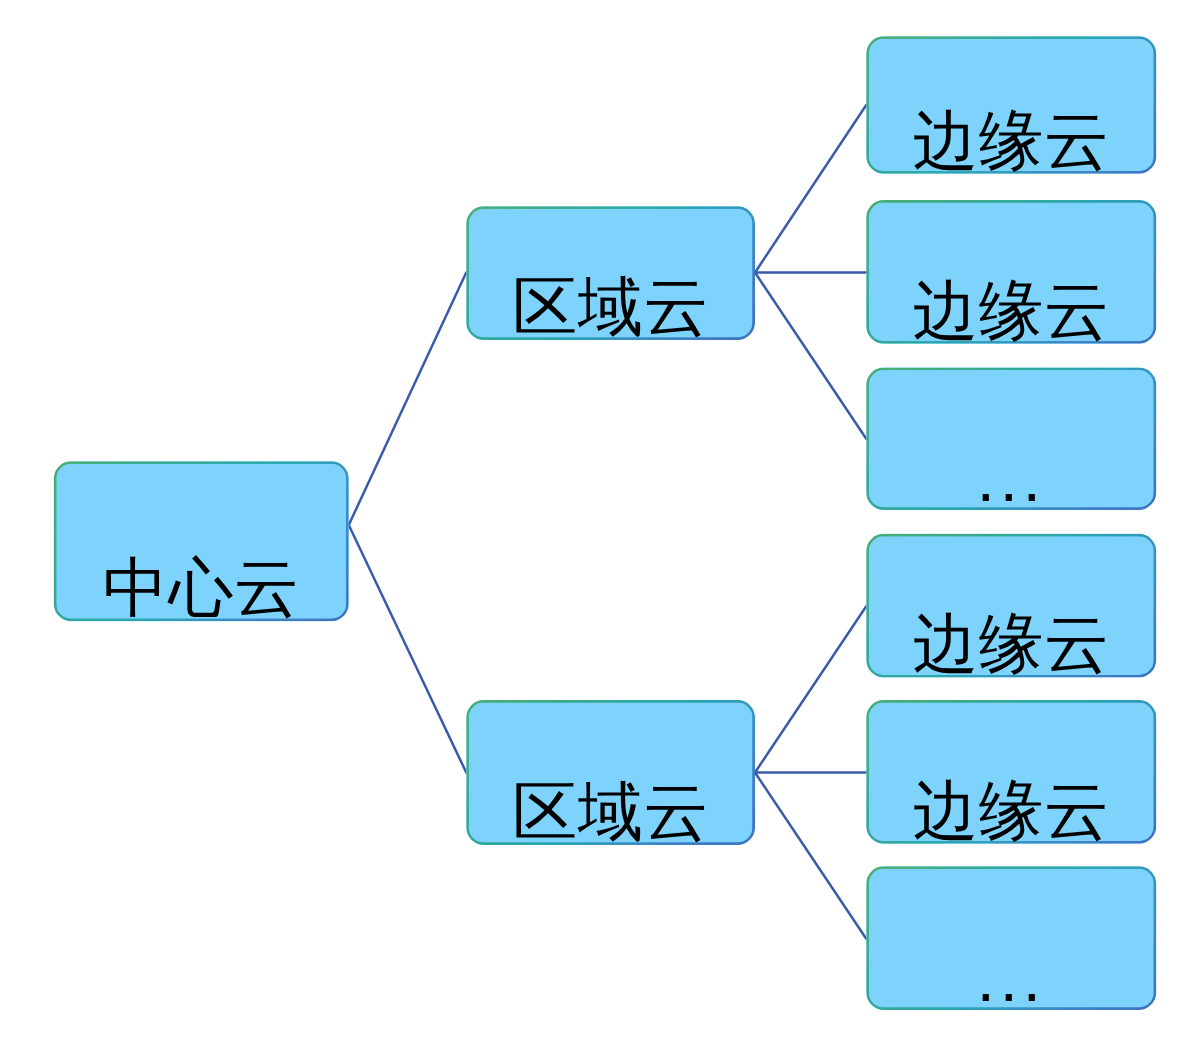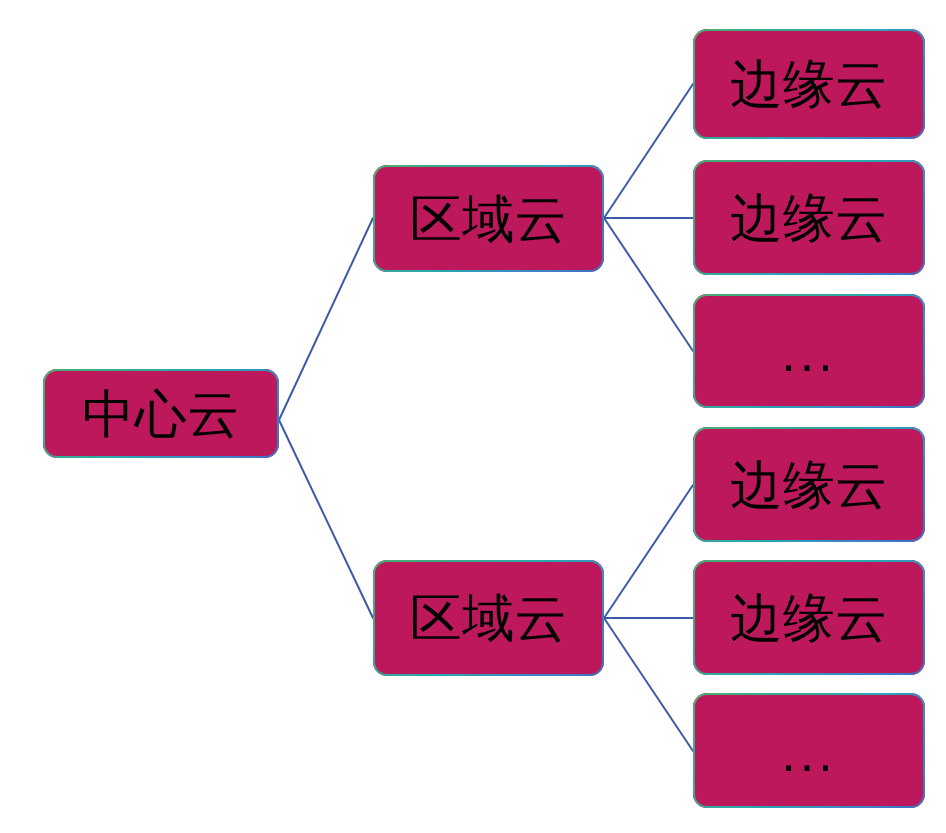--- a/index.html
+++ b/index.html
@@ -21,24 +21,24 @@
     position: absolute;
     left: 0;
     top: 0;
     width: 946px;
     height: 833px;
     pointer-events: none;
   }
   .node {
     position: absolute;
     box-sizing: border-box;
-    background: #be185d;
+    background: #7dd3fc;
     border-radius: 14px;
     display: flex;
-    align-items: center;
+    align-items: flex-end;
     justify-content: center;
     z-index: 2;
   }
   
   .node::before {
     content: "";
     position: absolute;
     inset: 0;
     border-radius: 14px;
     padding: 2px;
@@ -75,21 +75,21 @@
       <line x1="279" y1="420" x2="373" y2="618" stroke="#3b5ba9" stroke-width="2" stroke-linecap="round"></line>
       <line x1="604" y1="218" x2="693" y2="84" stroke="#3b5ba9" stroke-width="2" stroke-linecap="round"></line>
       <line x1="604" y1="218" x2="693" y2="218" stroke="#3b5ba9" stroke-width="2" stroke-linecap="round"></line>
       <line x1="604" y1="218" x2="693" y2="351" stroke="#3b5ba9" stroke-width="2" stroke-linecap="round"></line>
       <line x1="604" y1="618" x2="693" y2="485" stroke="#3b5ba9" stroke-width="2" stroke-linecap="round"></line>
       <line x1="604" y1="618" x2="693" y2="618" stroke="#3b5ba9" stroke-width="2" stroke-linecap="round"></line>
       <line x1="604" y1="618" x2="693" y2="751" stroke="#3b5ba9" stroke-width="2" stroke-linecap="round"></line>
     </svg>
 
   <div id="node-layer">
-      <div class="node" style="left: 43px; top: 369px; width: 236px; height: 89px;">
+      <div class="node" style="left: 43px; top: 369px; width: 236px; height: 128px;">
         <span class="node-label">中心云</span>
       </div>
       <div class="node" style="left: 373px; top: 165px; width: 231px; height: 107px;">
         <span class="node-label">区域云</span>
       </div>
       <div class="node" style="left: 373px; top: 560px; width: 231px; height: 116px;">
         <span class="node-label">区域云</span>
       </div>
       <div class="node" style="left: 693px; top: 29px; width: 232px; height: 110px;">
         <span class="node-label">边缘云</span>

